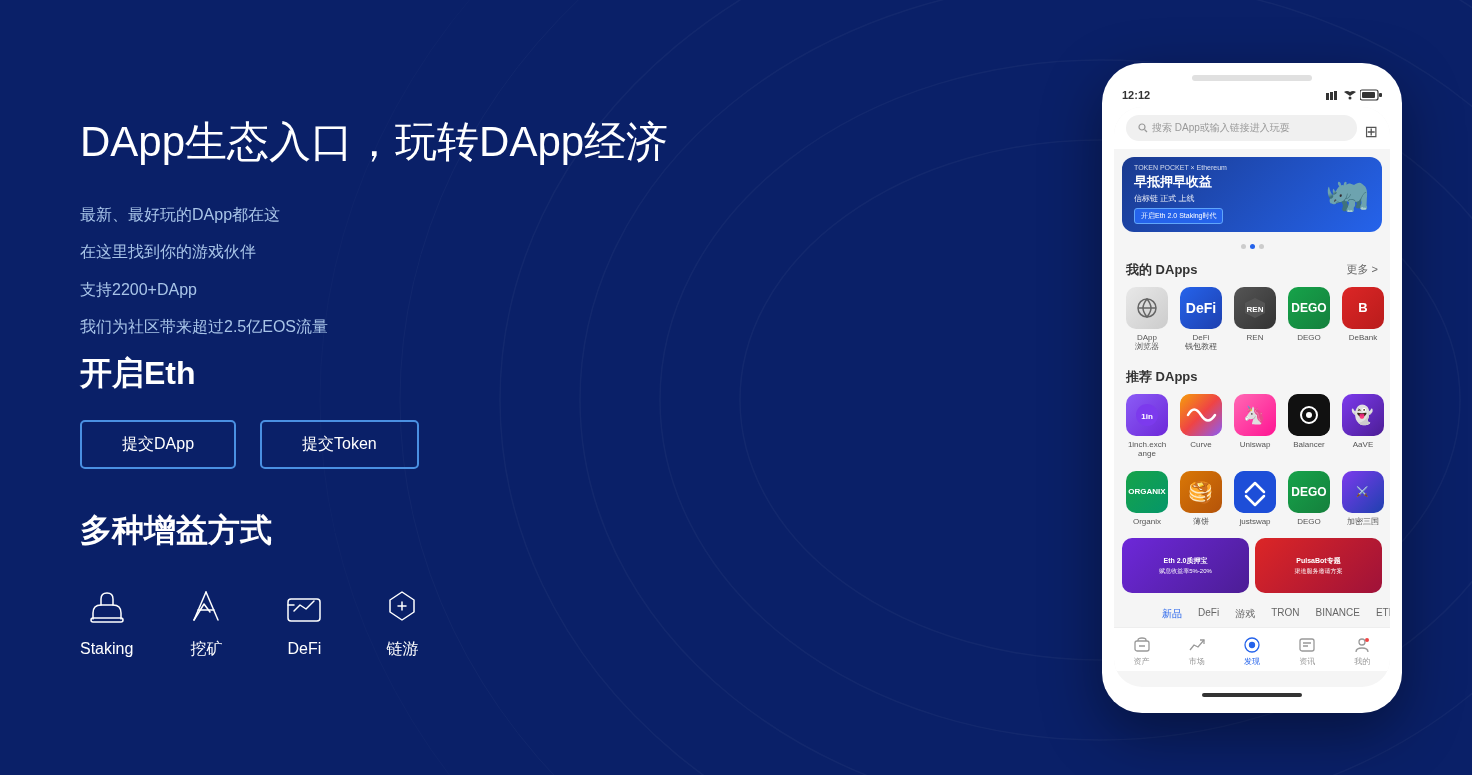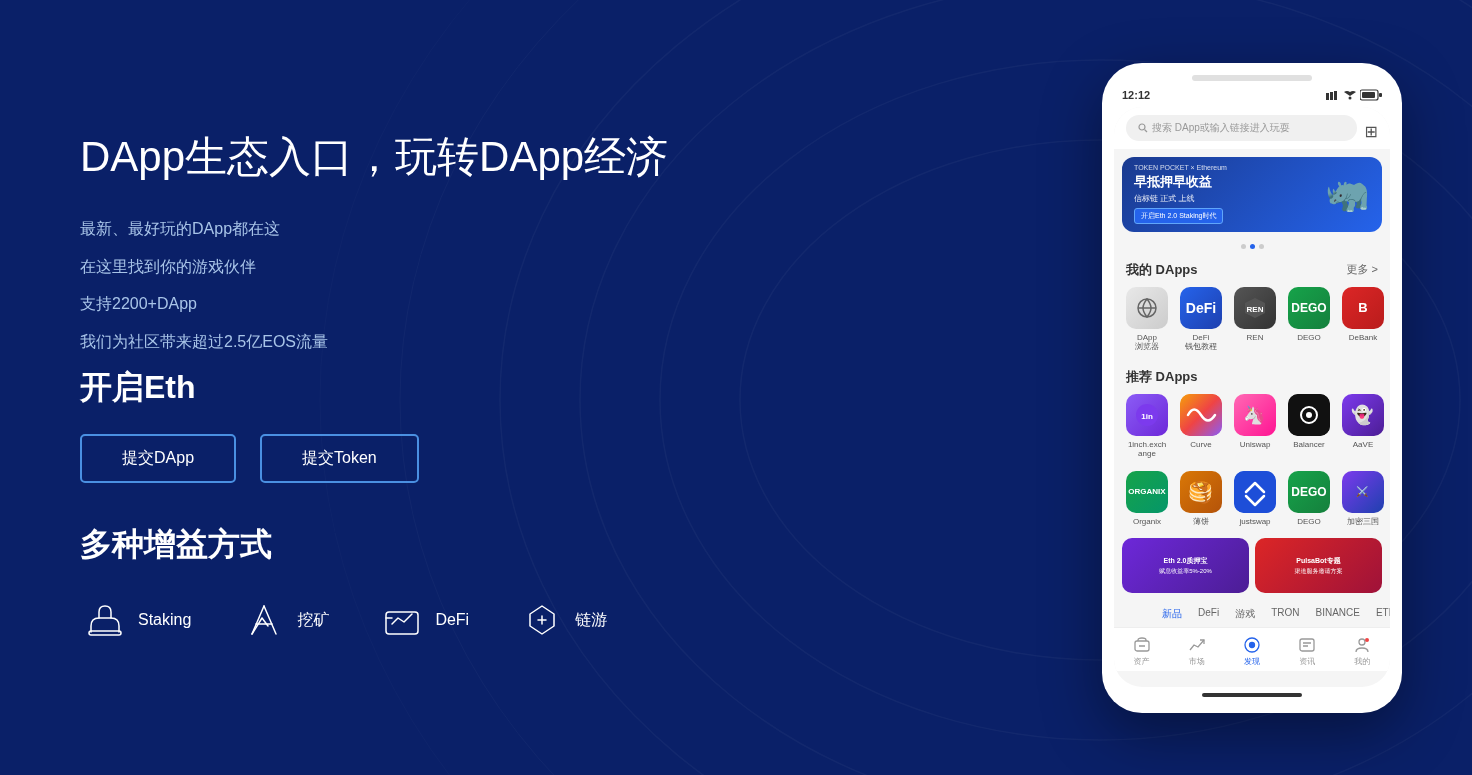--- a/index.html
+++ b/index.html
@@ -97,21 +97,21 @@
     }
 
     .earn-icons {
       display: flex;
       gap: 48px;
       align-items: center;
     }
 
     .earn-item {
       display: flex;
-      flex-direction: row;
+      flex-direction: column;
       align-items: center;
       gap: 8px;
     }
 
     .earn-icon {
       width: 50px;
       height: 50px;
       display: flex;
       align-items: center;
       justify-content: center;

